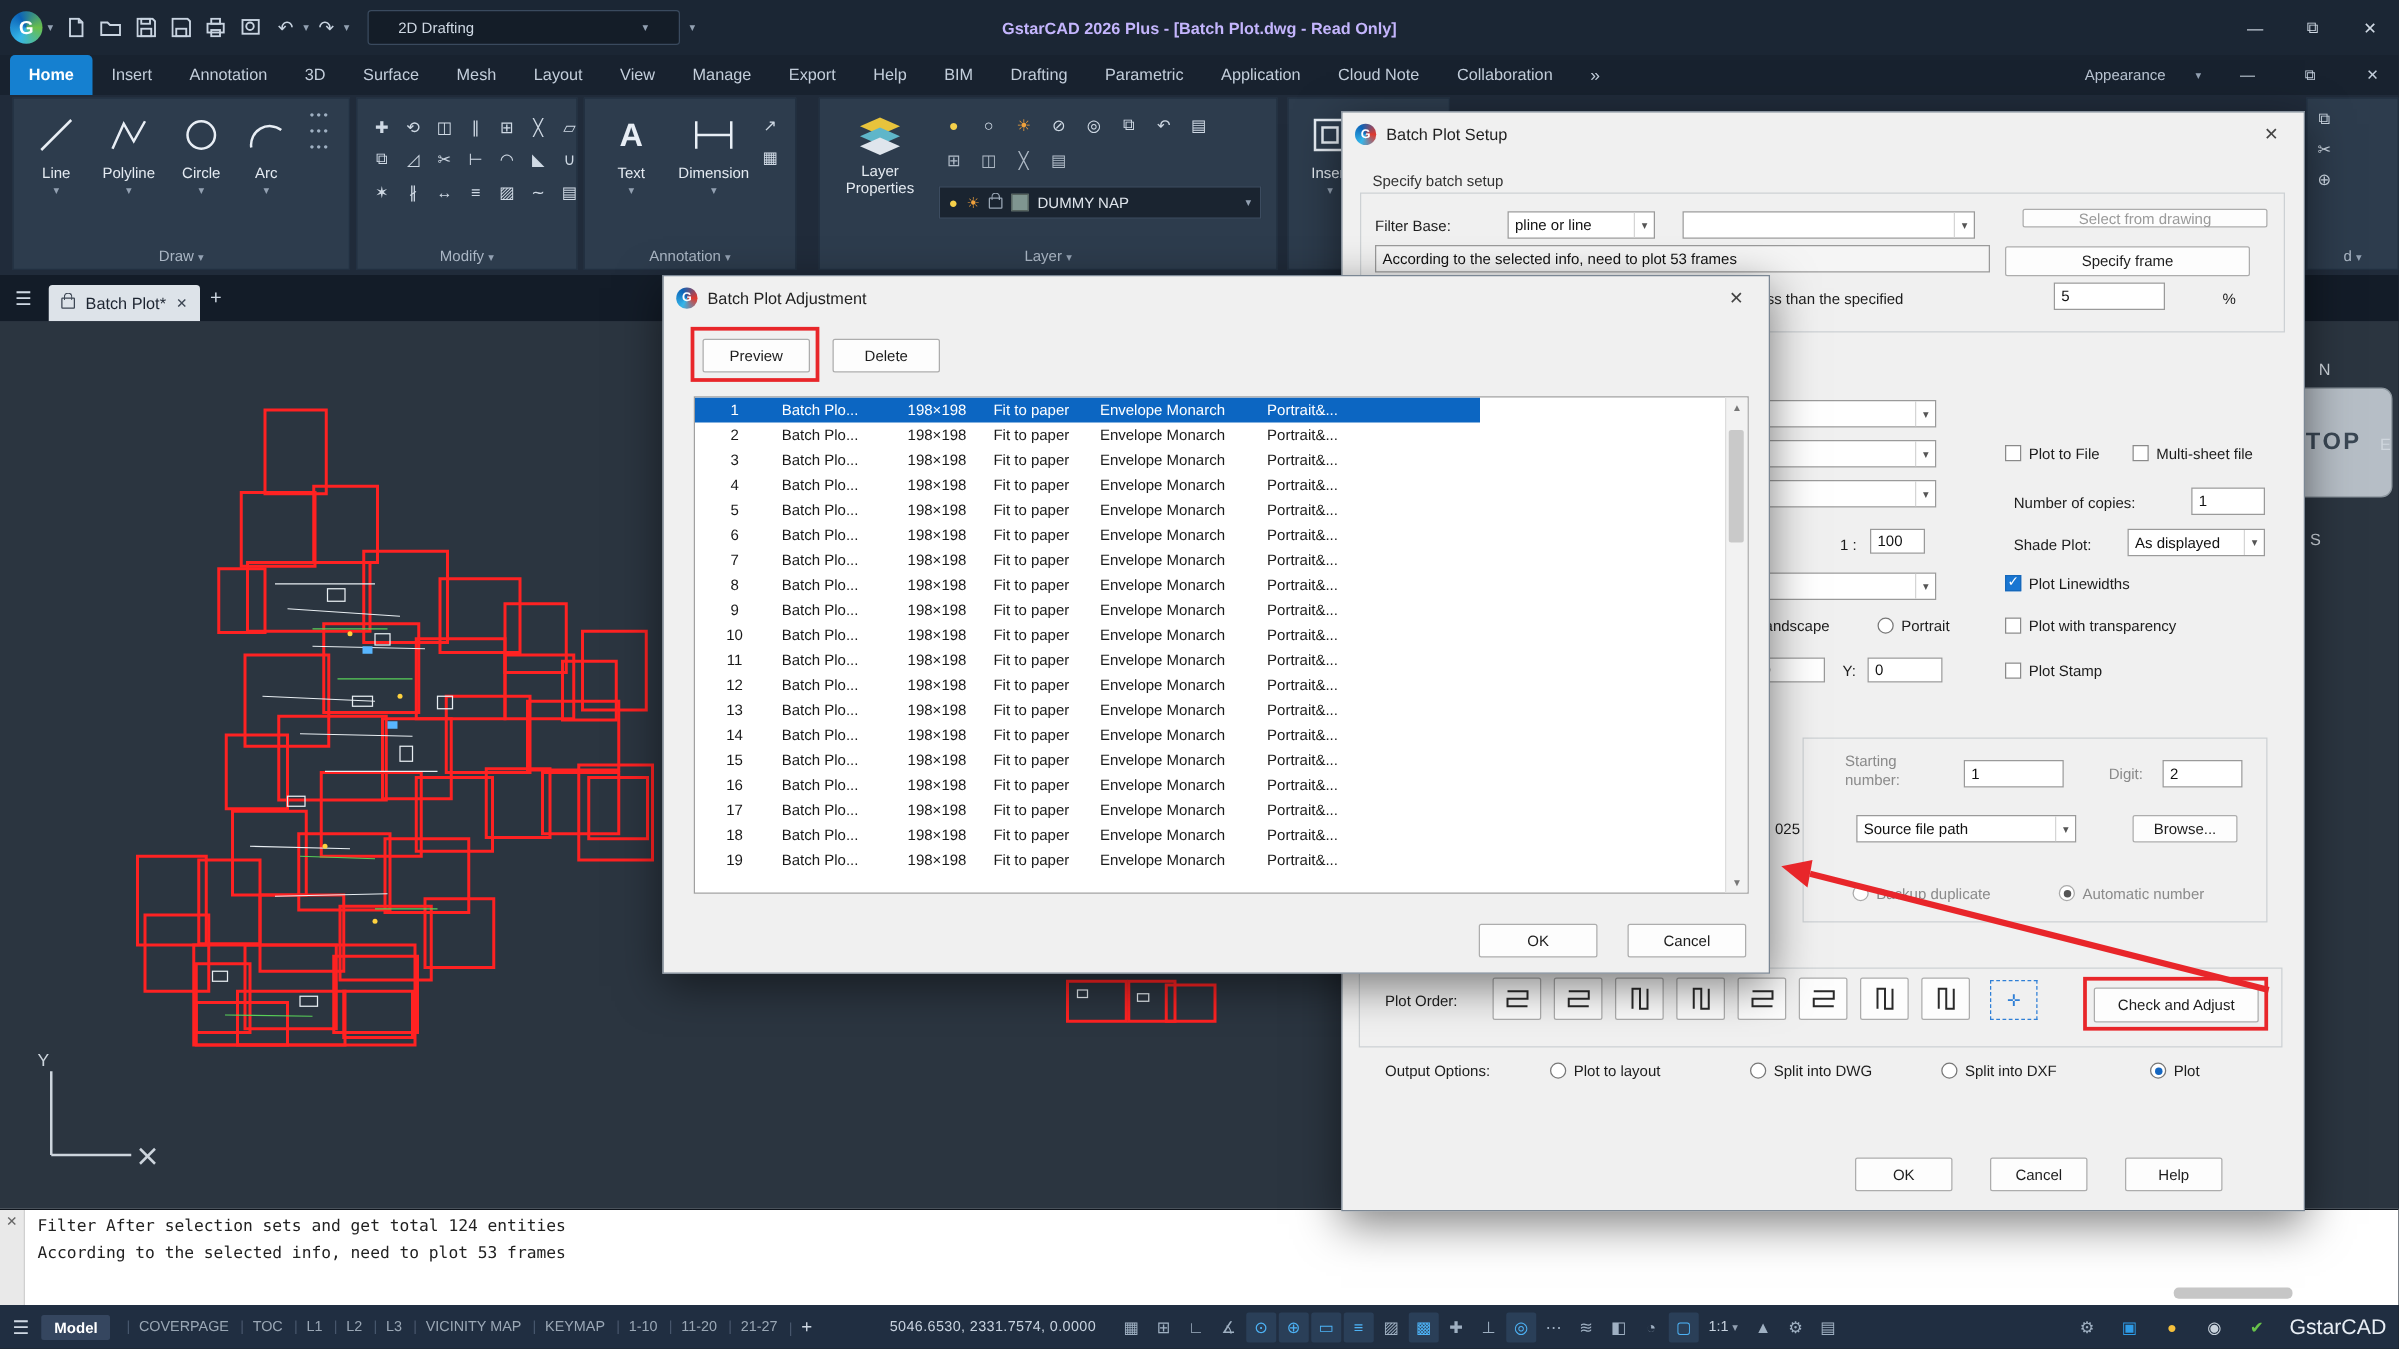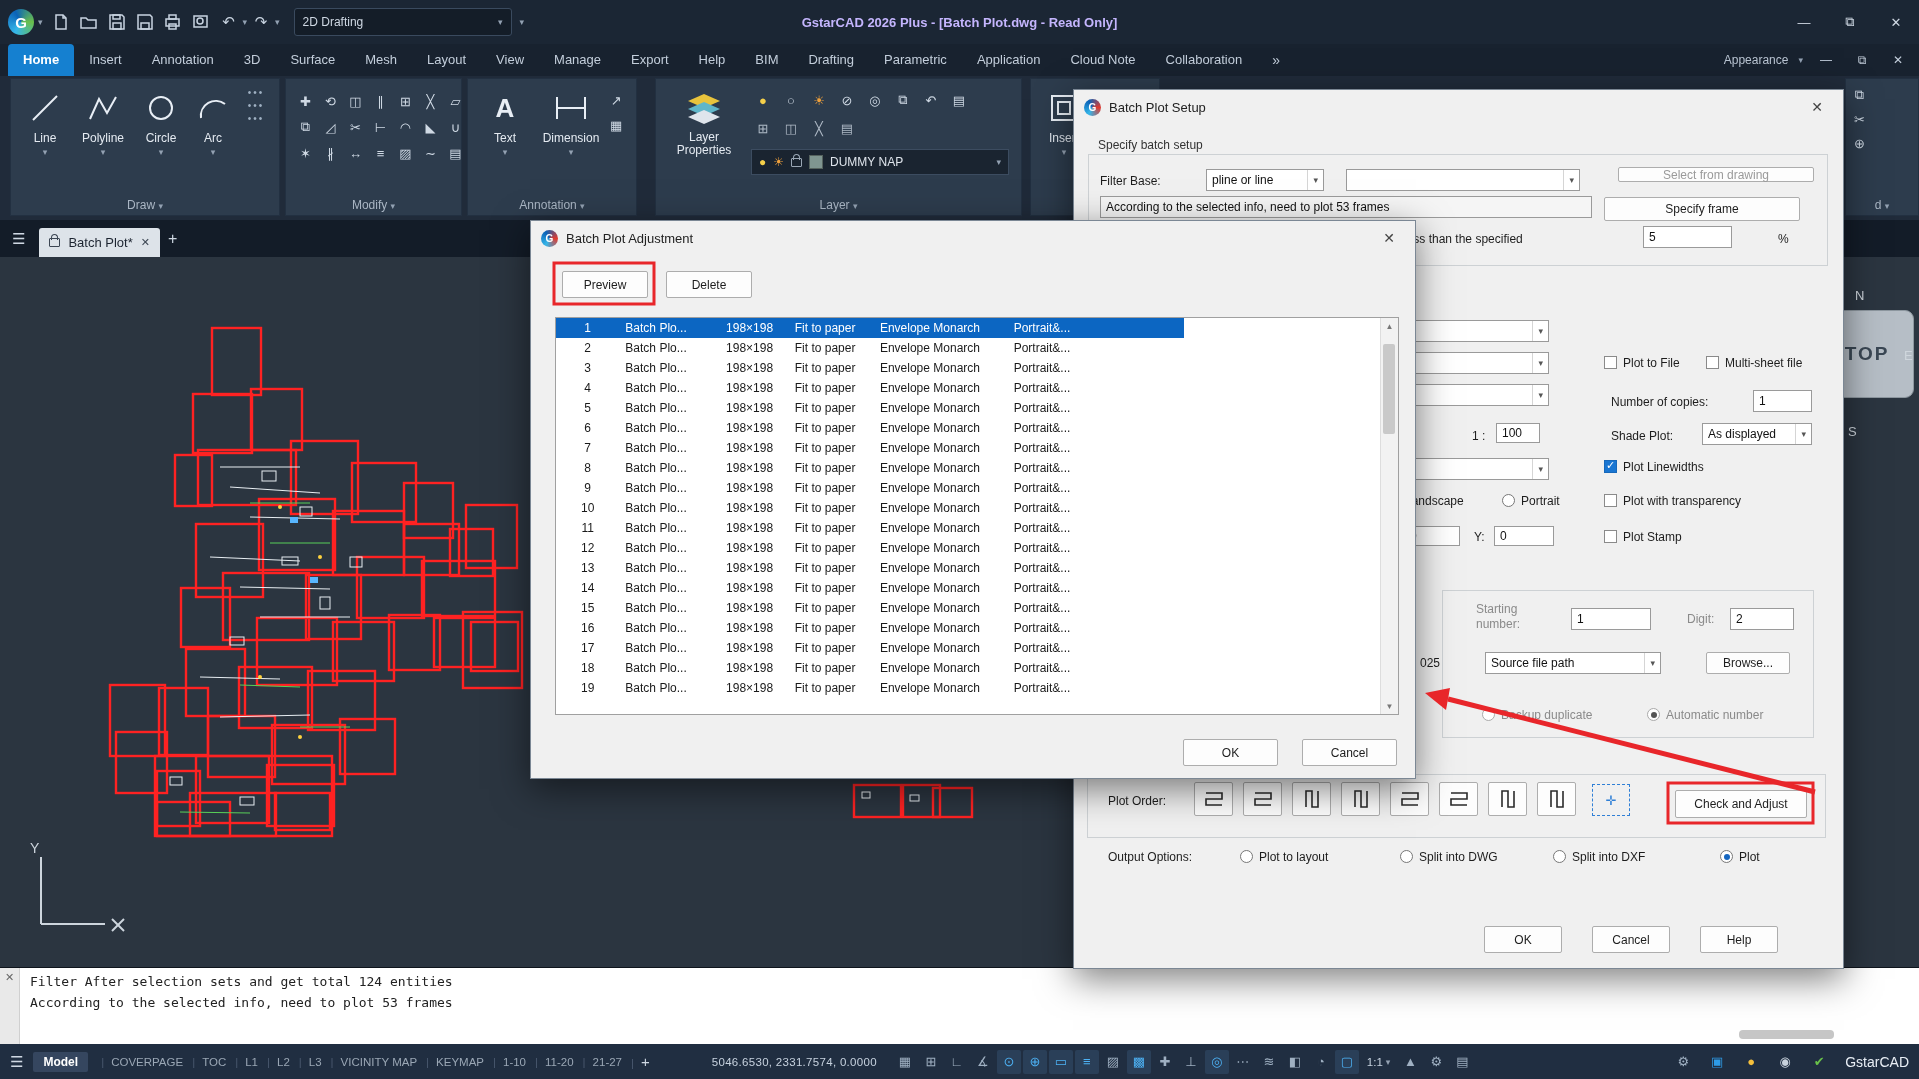--- a/index.html
+++ b/index.html
@@ -5,30 +5,30 @@
   html,body{margin:0;padding:0;background:#10151c;}
   #app{position:relative;width:1919px;height:1079px;overflow:hidden;background:#2b3540;
        font-family:"Liberation Sans",sans-serif;font-size:12px;color:#dfe5ec;}
 
   
   .titlebar{position:absolute;left:0;top:0;width:1919px;height:44px;background:#1b2634;display:flex;align-items:center;padding:0 0 0 8px;box-sizing:border-box;}
   .glogo{width:26px;height:26px;border-radius:50%;background:conic-gradient(from 210deg,#35b6e9,#0b63b8,#6abf4b,#35b6e9);color:#fff;font-weight:bold;font-size:15px;display:grid;place-items:center;}
   .qico{width:28px;height:28px;display:grid;place-items:center;color:#c9d4e1;font-size:15px;}
   .qico svg{stroke:#c9d4e1;fill:none;stroke-width:1.5;}
   .caret{font-size:9px;color:#93a1b2;}
-  .wscombo{height:26px;width:200px;margin-left:14px;background:#141d28;border:1px solid #3a4a5e;border-radius:3px;display:flex;align-items:center;padding:0 8px;color:#cfd8e3;gap:6px;}
+  .wscombo{height:26px;width:200px;margin-left:14px;background:#141d28;border:1px solid #3a4a5e;border-radius:3px;display:flex;align-items:center;padding:0 24px;color:#cfd8e3;gap:6px;}
   .title-center{position:absolute;left:0;right:0;top:0;height:44px;display:flex;align-items:center;justify-content:center;font-weight:bold;font-size:13px;color:#c4b5fd;pointer-events:none;}
   .winbtns{margin-left:auto;display:flex;height:44px;}
   .winbtn{width:46px;height:44px;display:grid;place-items:center;color:#cfd8e3;font-size:13px;}
 
   
   .tabsbar{position:absolute;left:0;top:44px;width:1919px;height:32px;background:#18222f;display:flex;align-items:flex-end;padding-left:8px;box-sizing:border-box;}
   .rtab{padding:0 15px;height:32px;line-height:32px;color:#c3cedb;font-size:13px;}
   .rtab.active{background:#1580d0;color:#fff;border-radius:4px 4px 0 0;font-weight:bold;}
-  .tabs-right{margin-left:auto;display:flex;align-items:center;gap:10px;height:32px;padding-right:8px;color:#b9c4d2;}
+  .tabs-right{margin-left:auto;display:flex;align-items:center;gap:24px;height:32px;padding-right:8px;color:#b9c4d2;}
   .mdi{width:26px;text-align:center;font-size:12px;color:#c3cedb;}
 
   
   .ribbon{position:absolute;left:0;top:76px;width:1919px;height:144px;background:#202b3a;}
   .panel{position:absolute;top:2px;height:138px;background:#2d3c4d;border:1px solid #223041;box-sizing:border-box;}
   .pfoot{position:absolute;left:0;right:0;bottom:3px;text-align:center;color:#aab6c4;font-size:12px;}
   .tool{position:absolute;top:8px;display:flex;flex-direction:column;align-items:center;color:#e4eaf1;font-size:12px;gap:2px;}
   .tool .tglyph{height:42px;display:grid;place-items:center;}
   .tool svg{stroke:#e8eef5;fill:none;stroke-width:2;}
   .mgrid{position:absolute;left:8px;top:10px;display:grid;grid-template-columns:repeat(7,23px);grid-auto-rows:24px;gap:2px;}
@@ -61,21 +61,21 @@
   .model-chip{color:#fff;font-weight:bold;background:#35465f;padding:3px 10px;border-radius:2px;margin:0 4px;font-size:12px;}
   .lay{color:#9aa7b5;}
   .lay::before{content:"|";margin:0 7px;color:#49586e;}
   .addlay{color:#cfd8e3;font-size:15px;}
   .addlay::before{content:"|";margin:0 7px;color:#49586e;font-size:11.5px;}
   .coords{color:#c7d2df;margin-left:60px;margin-right:14px;letter-spacing:.3px;}
   .stog{width:24px;height:24px;display:grid;place-items:center;color:#9fb0c2;font-size:13px;}
   .stog.active{color:#4db2f5;background:#2a3f58;border-radius:2px;}
   .scale-chip{display:flex;align-items:center;gap:3px;color:#c7d2df;margin:0 6px;}
   .sright{margin-left:auto;display:flex;align-items:center;gap:10px;}
-  .brand{color:#e8eef5;font-size:14px;margin-left:4px;}
+  .brand{color:#e8eef5;font-size:17px;margin-left:4px;}
 
   
   .dialog{position:absolute;background:#f0f0f0;border:1px solid #7b8794;box-shadow:0 10px 34px rgba(0,0,0,.5);color:#1d1d1d;font-size:12px;}
   .dlg-title{height:34px;display:flex;align-items:center;padding:0 10px;gap:8px;font-size:13px;color:#222;}
   .dlg-close{margin-left:auto;width:32px;text-align:center;font-size:14px;color:#444;}
   .glogo-sm{width:17px;height:17px;border-radius:50%;background:conic-gradient(from 210deg,#35b6e9,#0b63b8,#e03a2f,#35b6e9);color:#fff;font-weight:bold;font-size:10px;display:grid;place-items:center;}
   .btn{position:absolute;background:#fdfdfd;border:1px solid #adadad;display:grid;place-items:center;font-size:12px;color:#1d1d1d;border-radius:2px;box-sizing:border-box;}
   .btn.disabled{color:#9a9a9a;}
   .inp{position:absolute;background:#fff;border:1px solid #9a9a9a;display:flex;align-items:center;padding:0 5px;box-sizing:border-box;color:#111;}
   .combo{position:absolute;background:#fff;border:1px solid #9a9a9a;display:flex;align-items:center;padding:0 5px;box-sizing:border-box;color:#111;}

